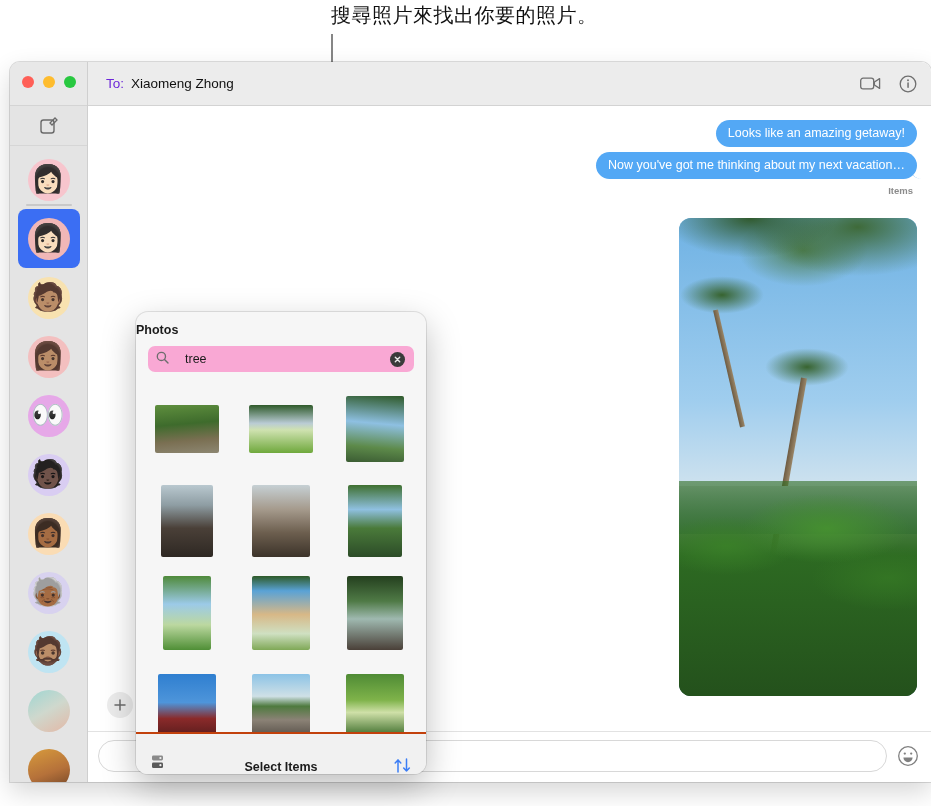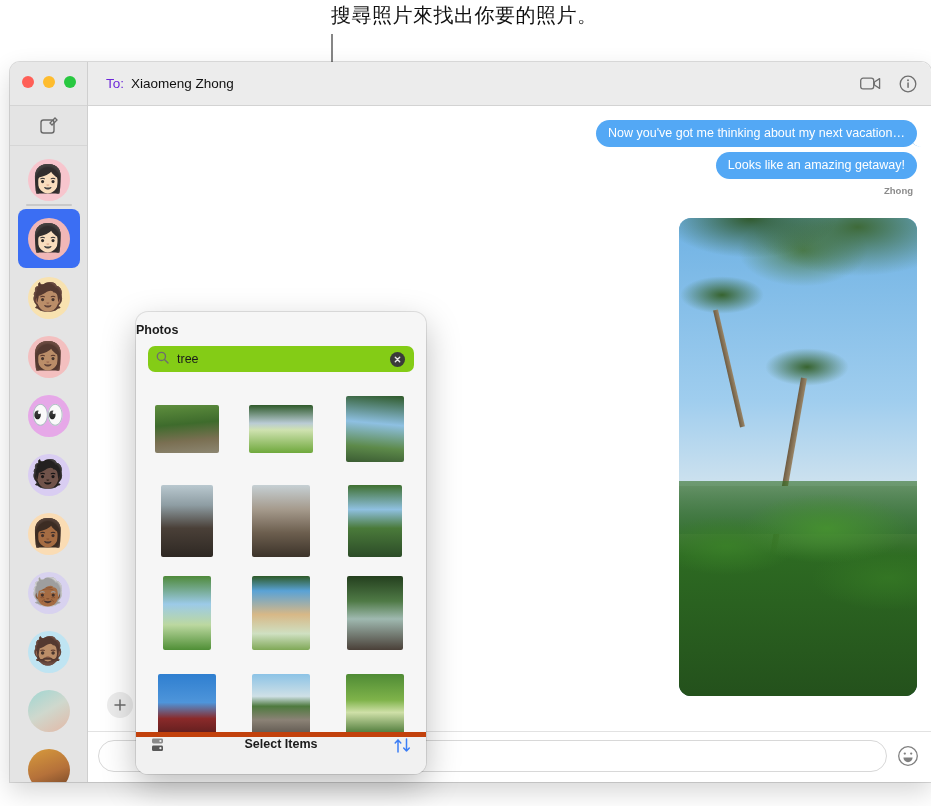--- a/index.html
+++ b/index.html
@@ -235,25 +235,25 @@
   }
   .photos-title {
     text-align: left;
     font-size: 12.5px; font-weight: bold;
     color: #1b1b1b;
     padding: 11px 0 9px 0;
   }
   .search-row { padding: 0 12px 11px 12px; display: flex; }
   .search-field {
     flex: 1; height: 26px;
-    background: #84cc16;
+    background: #f9a8d4;
     border-radius: 7px;
     display: flex; align-items: center;
     padding: 0 4px 0 8px;
-    gap: 8px;
+    gap: 16px;
   }
   .search-value { flex: 1; font-size: 12.5px; color: #1b1b1b; }
   .clear-btn {
     width: 15px; height: 15px; border-radius: 50%;
     background: #3a3a3a;
     display: flex; align-items: center; justify-content: center;
     color: #e6e6e6; font-size: 10px; line-height: 1;
     margin-right: 5px;
   }
   .grid {
@@ -264,22 +264,22 @@
     grid-auto-rows: 92px;
     gap: 0px 8px;
     align-content: start;
     overflow: hidden;
   }
   .cell { display: flex; align-items: center; justify-content: center; }
   .thumb { border-radius: 2px; overflow: hidden; position: relative; }
   .photos-footer {
     flex: none; height: 42px;
     background: #f1f1f1;
-    border-top: 5px solid #c2410c;
-    display: flex; align-items: flex-start;
+    border-top: 2px solid #c2410c;
+    display: flex; align-items: flex-end;
     padding: 0 14px;
     position: relative;
   }
   .footer-center {
     position: absolute; left: 0; right: 0;
     text-align: center;
     pointer-events: none;
   }
   .footer-title { font-size: 12.5px; font-weight: bold; color: #1b1b1b; }
   .footer-sub { font-size: 10px; color: #6e6e6e; margin-top: 1px; }
@@ -378,23 +378,23 @@
           <svg width="18" height="18" viewBox="0 0 18 18">
             <circle cx="9" cy="9" r="7.8" fill="none" stroke="#6f6f6f" stroke-width="1.3"></circle>
             <circle cx="9" cy="5.2" r="0.95" fill="#6f6f6f"></circle>
             <rect x="8.3" y="7.3" width="1.5" height="5.6" rx="0.7" fill="#6f6f6f"></rect>
           </svg>
         </span>
       </div>
 
       <div class="thread" id="thread">
 
-        <div class="bubble tail">Now you've got me thinking about my next vacation…</div>
-          <div class="bubble">Looks like an amazing getaway!</div>
-          <div class="read-label">Zhong</div>
+        <div class="bubble">Looks like an amazing getaway!</div>
+          <div class="bubble tail">Now you've got me thinking about my next vacation…</div>
+          <div class="read-label">Items</div>
         <div class="attachment">
           <div class="att-sky"></div>
           <div class="att-canopy"></div>
           <div class="palm p1"></div>
           <div class="trunk t1"></div>
           <div class="palm p2"></div>
           <div class="trunk t2"></div>
           <div class="att-ocean"></div>
           <div class="att-foliage"></div>
         </div>

